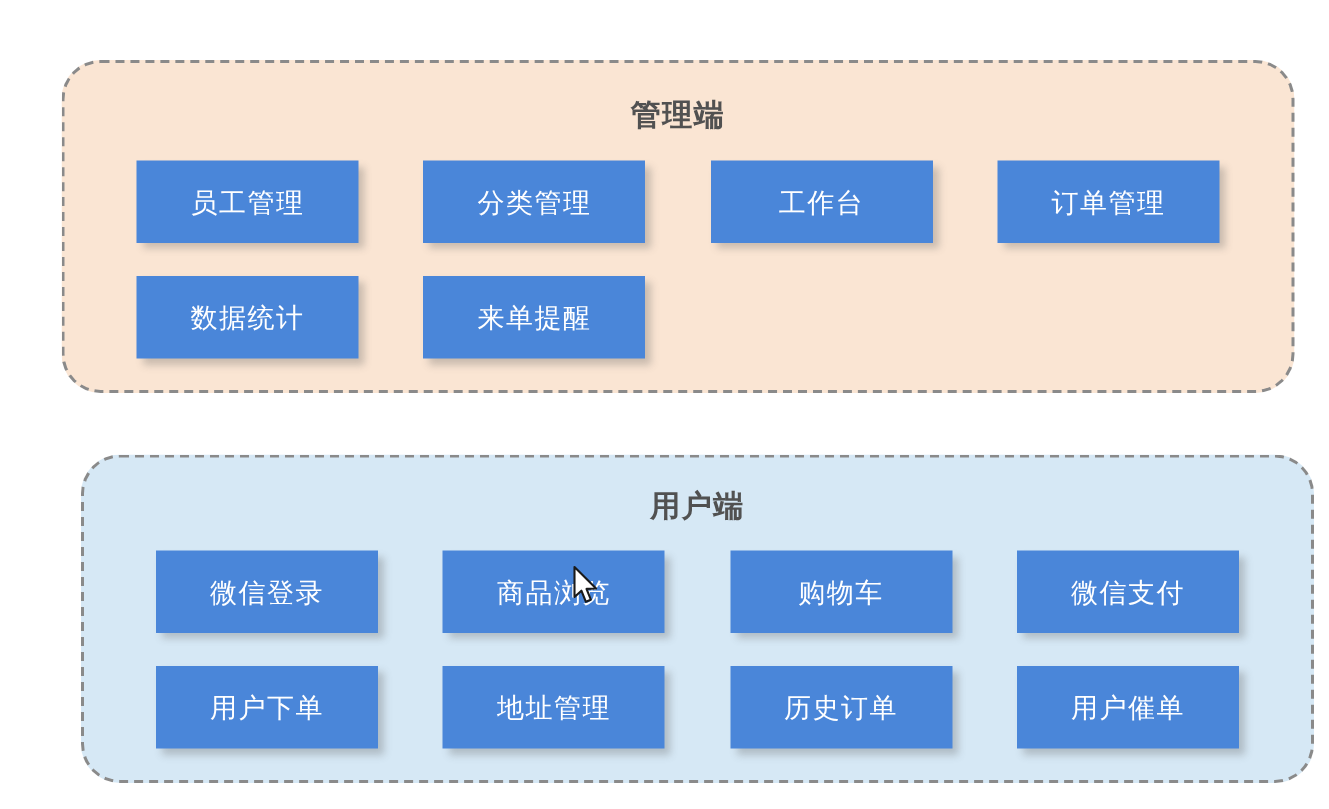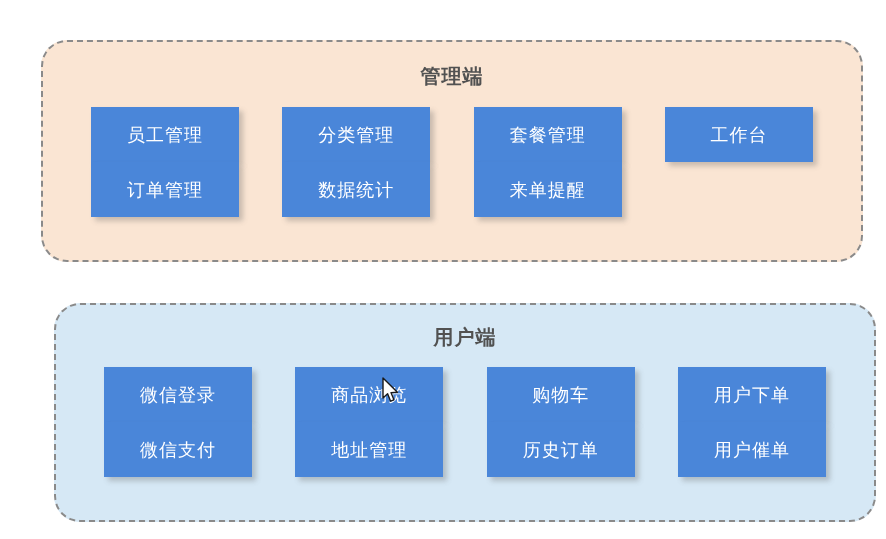--- a/index.html
+++ b/index.html
@@ -60,20 +60,21 @@
   .panel-user  .panel-title { top: 19px; }
 
   
   .btn-grid {
     position: absolute;
     left: 48px;
     right: 48px;
     display: grid;
     grid-template-columns: repeat(4, 148px);
     justify-content: space-between;
+    row-gap: 22px;
   }
   .panel-admin .btn-grid { top: 65px; }
   .panel-user  .btn-grid { top: 62px; }
 
   .node-btn {
     height: 55px;
     background: #4a86d9;
     color: #ffffff;
     font-size: 18px;
     display: flex;
@@ -101,37 +102,36 @@
 <body>
 
 <div class="canvas">
 
   <div class="panel panel-admin">
     <div class="panel-title">管理端</div>
 
     <div class="btn-grid">
       <div class="node-btn">员工管理</div>
       <div class="node-btn">分类管理</div>
-      <div class="node-btn">套餐管理</div>
       <div class="node-btn">工作台</div>
       <div class="node-btn">订单管理</div>
       <div class="node-btn">数据统计</div>
       <div class="node-btn">来单提醒</div>
     </div>
   </div>
 
   <div class="panel panel-user">
     <div class="panel-title">用户端</div>
 
     <div class="btn-grid">
       <div class="node-btn">微信登录</div>
       <div class="node-btn">商品浏览</div>
       <div class="node-btn">购物车</div>
+      <div class="node-btn">微信支付</div>
       <div class="node-btn">用户下单</div>
-      <div class="node-btn">微信支付</div>
       <div class="node-btn">地址管理</div>
       <div class="node-btn">历史订单</div>
       <div class="node-btn">用户催单</div>
     </div>
   </div>
 
   <svg class="cursor-pointer" viewBox="0 0 20 28">
     <path d="M2 1 L2 21 L6.6 16.8 L9.6 24.2 L12.9 22.8 L10 15.6 L16.4 15.3 Z" fill="#ffffff" stroke="#1a1a1a" stroke-width="1.4" stroke-linejoin="round"></path>
   </svg>
 

